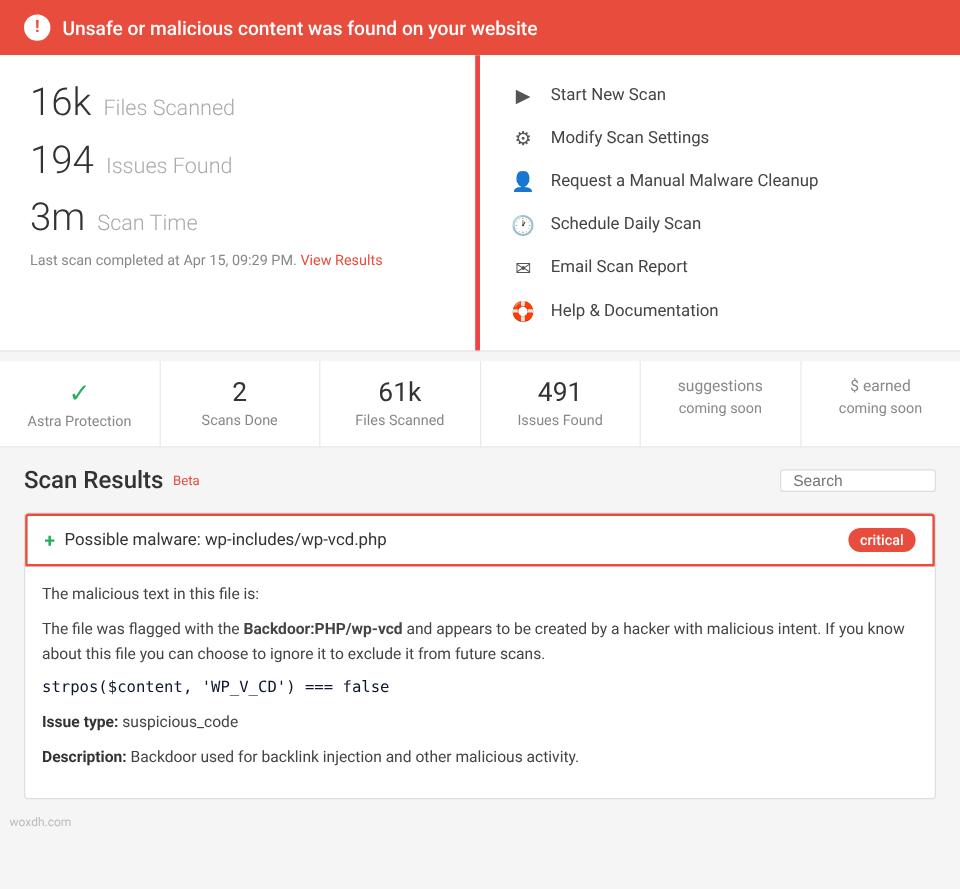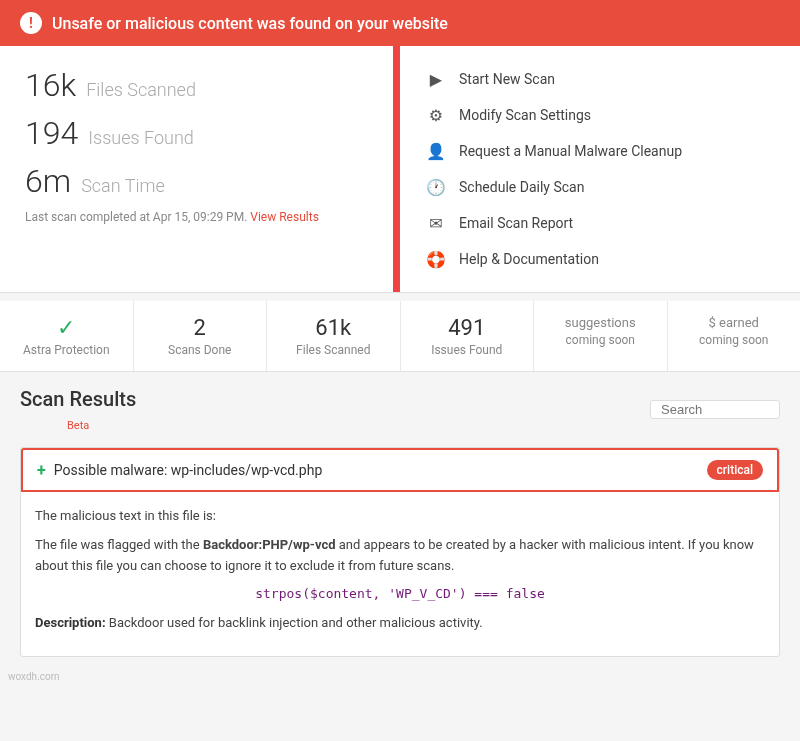--- a/index.html
+++ b/index.html
@@ -38,21 +38,21 @@
 
     
     .stats-actions-panel {
       background: white;
       display: flex;
       border-bottom: 1px solid #e0e0e0;
     }
     .stats-section {
       padding: 20px 25px;
       flex: 0 0 400px;
-      border-right: 7px solid #ef4444;
+      border-right: 4px solid #ef4444;
     }
     .stat-row {
       display: flex;
       align-items: baseline;
       gap: 10px;
       margin-bottom: 10px;
     }
     .stat-number {
       font-size: 32px;
       font-weight: 300;
@@ -149,21 +149,20 @@
       justify-content: space-between;
       margin-bottom: 15px;
     }
     .scan-results-title {
       font-size: 20px;
       font-weight: 500;
       color: #333;
       display: flex;
       align-items: center;
       gap: 8px;
-      flex-direction: column;
     }
     .beta-badge {
       font-size: 11px;
       color: #e74c3c;
       font-weight: 400;
     }
     .search-input {
       border: 1px solid #ddd;
       padding: 1px 10px;
       border-radius: 3px;
@@ -211,24 +210,23 @@
       font-weight: 500;
     }
     .issue-body {
       padding: 14px 14px;
       font-size: 13px;
       color: #444;
       line-height: 1.6;
     }
     .issue-body p { margin-bottom: 8px; }
     .code-text {
-      color: #701a75;
+      color: #0f172a;
       font-family: monospace;
       font-size: 13px;
-      text-align: center;
     }
     .issue-meta { margin-top: 6px; }
     .issue-meta strong { color: #333; }
 
     .watermark {
       text-align: left;
       font-size: 10px;
       color: #bbb;
       padding: 4px 8px;
     }
@@ -245,21 +243,21 @@
   <div class="stats-section">
     <div class="stat-row">
       <span class="stat-number">16k</span>
       <span class="stat-label">Files Scanned</span>
     </div>
     <div class="stat-row">
       <span class="stat-number">194</span>
       <span class="stat-label">Issues Found</span>
     </div>
     <div class="stat-row">
-      <span class="stat-number">6m</span>
+      <span class="stat-number">3m</span>
       <span class="stat-label">Scan Time</span>
     </div>
     <div class="last-scan-text">
       <span>Last scan completed at Apr 15, 09:29 PM.</span>
       <a class="view-results-link">View Results</a>
     </div>
   </div>
 
   <div class="actions-section">
 
@@ -335,19 +333,20 @@
         <span class="plus-icon">+</span>
         <span class="issue-title">Possible malware: wp-includes/wp-vcd.php</span>
       </div>
       <span class="critical-badge">critical</span>
     </div>
     <div class="issue-body">
       <p>The malicious text in this file is:</p>
       <p>The file was flagged with the <strong>Backdoor:PHP/wp-vcd</strong> and appears to be created by a hacker with malicious intent. If you know about this file you can choose to ignore it to exclude it from future scans.</p>
       <p class="code-text">strpos($content, 'WP_V_CD') === false</p>
       <div class="issue-meta">
+        <p><strong>Issue type:</strong> suspicious_code</p>
         <p><strong>Description:</strong> Backdoor used for backlink injection and other malicious activity.</p>
       </div>
     </div>
   </div>
 </div>
 
 <div class="watermark">woxdh.com</div>
 
 </body></html>

